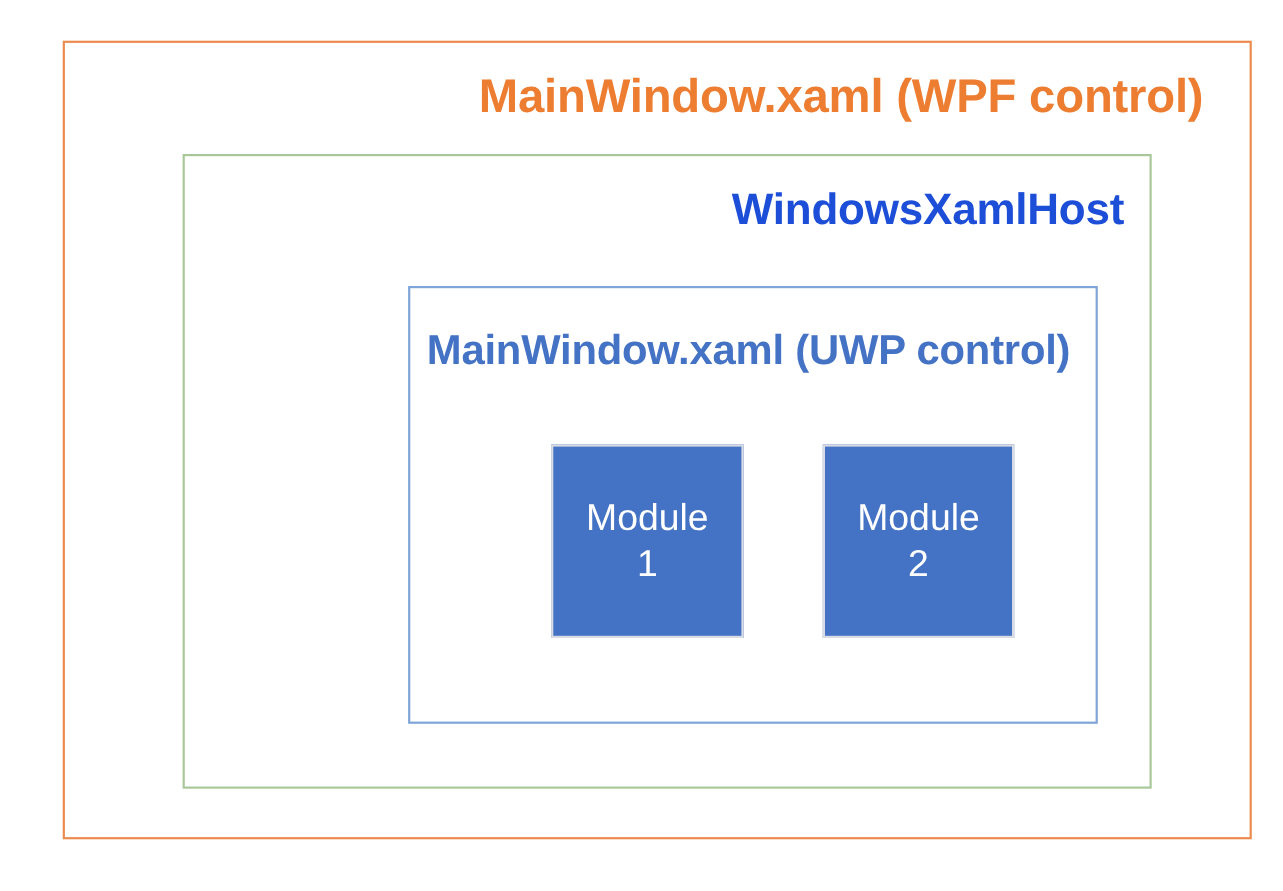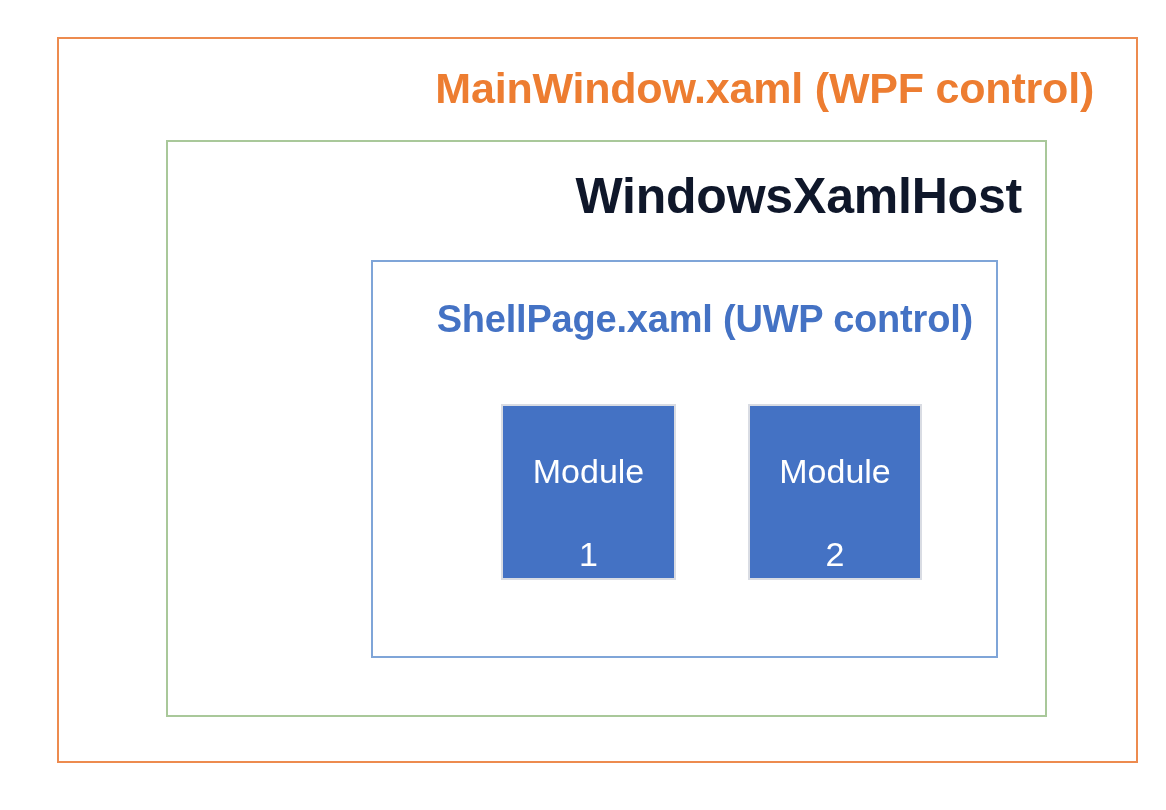--- a/index.html
+++ b/index.html
@@ -65,22 +65,22 @@
     top: 66px;
     width: 1037px;
     font-size: 43px;
     color: #ED7D31;
   }
 
   .title-mid {
     left: 166px;
     top: 170px;
     width: 856px;
-    font-size: 50px;
-    color: #0f172a;
+    font-size: 40px;
+    color: #1d4ed8;
   }
 
   .title-inner {
     left: 371px;
     top: 300px;
     width: 602px;
     font-size: 38px;
     color: #4472C4;
   }
 
@@ -109,36 +109,35 @@
 
   .module-2 {
     left: 748px;
     top: 404px;
     width: 174px;
     height: 176px;
   }
 
   .module-line {
     display: block;
-    margin-top: 41px;
   }
 </style>
 </head>
 <body>
 
 <div id="canvas">
 
   <div class="box box-outer"></div>
   <div class="box-title title-outer">MainWindow.xaml (WPF control)</div>
 
   <div class="box box-mid"></div>
   <div class="box-title title-mid">WindowsXamlHost</div>
 
   <div class="box box-inner"></div>
-  <div class="box-title title-inner">ShellPage.xaml (UWP control)</div>
+  <div class="box-title title-inner">MainWindow.xaml (UWP control)</div>
 
   <div class="module module-1">
     <span class="module-line">Module</span>
     <span class="module-line">1</span>
   </div>
 
   <div class="module module-2">
     <span class="module-line">Module</span>
     <span class="module-line">2</span>
   </div>

